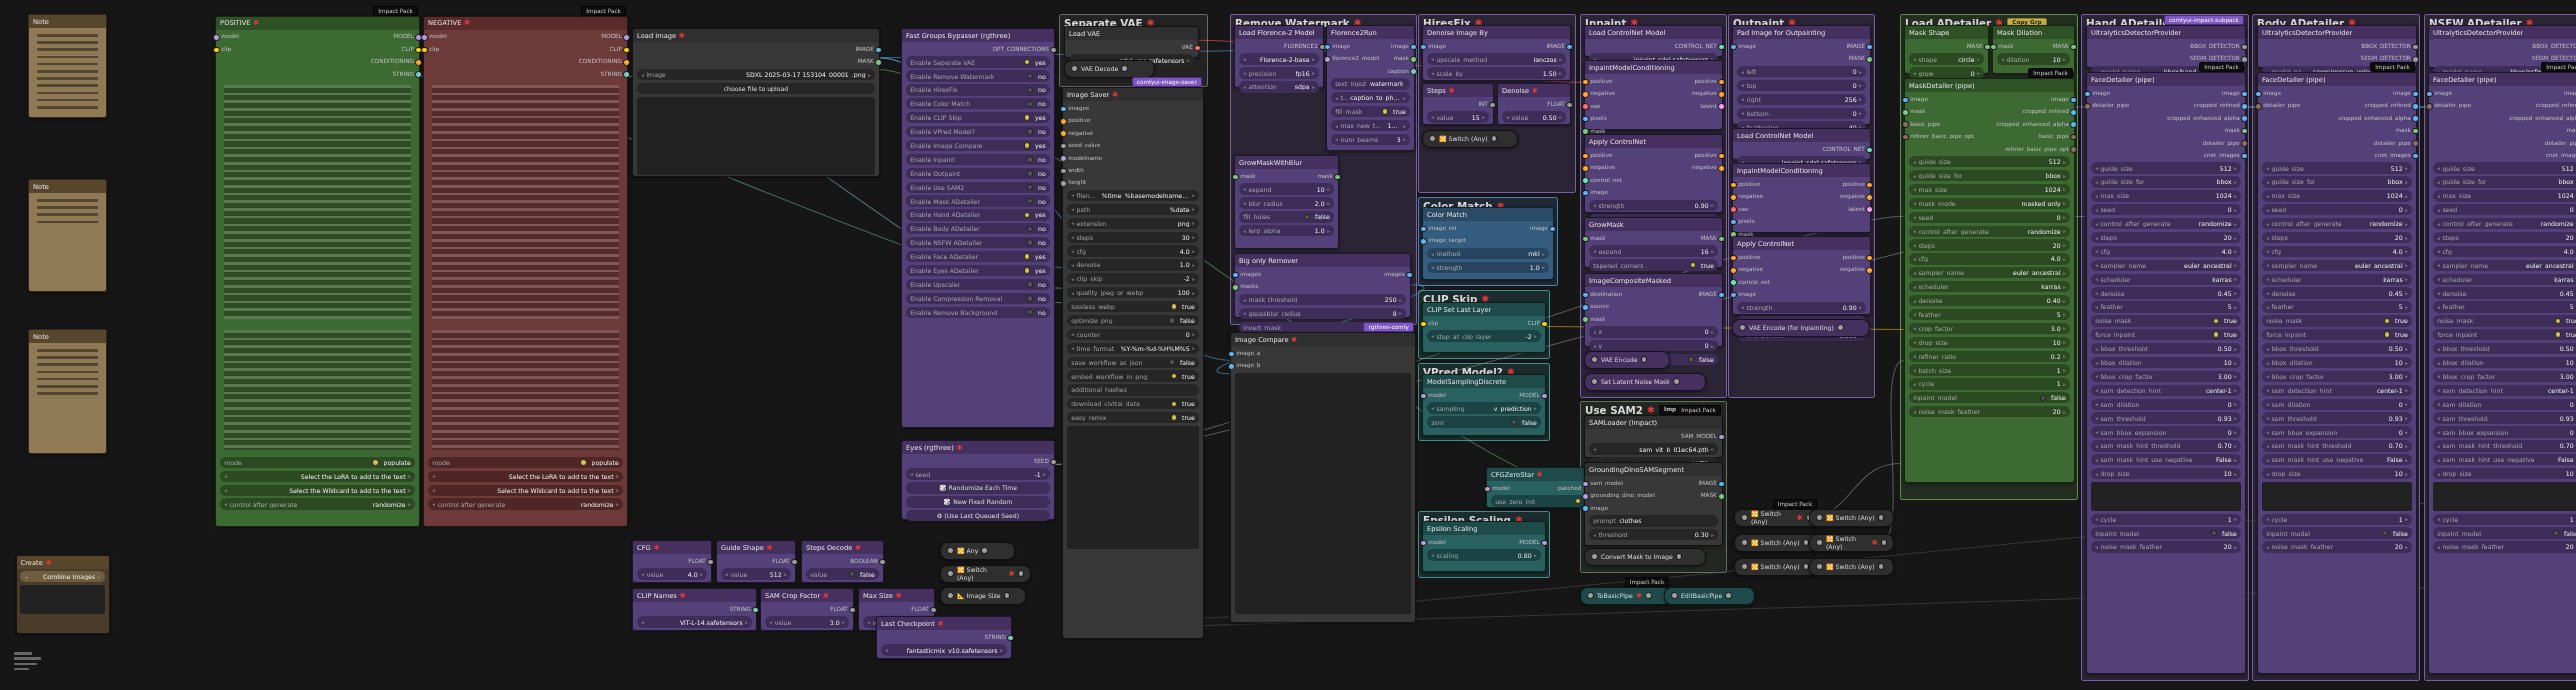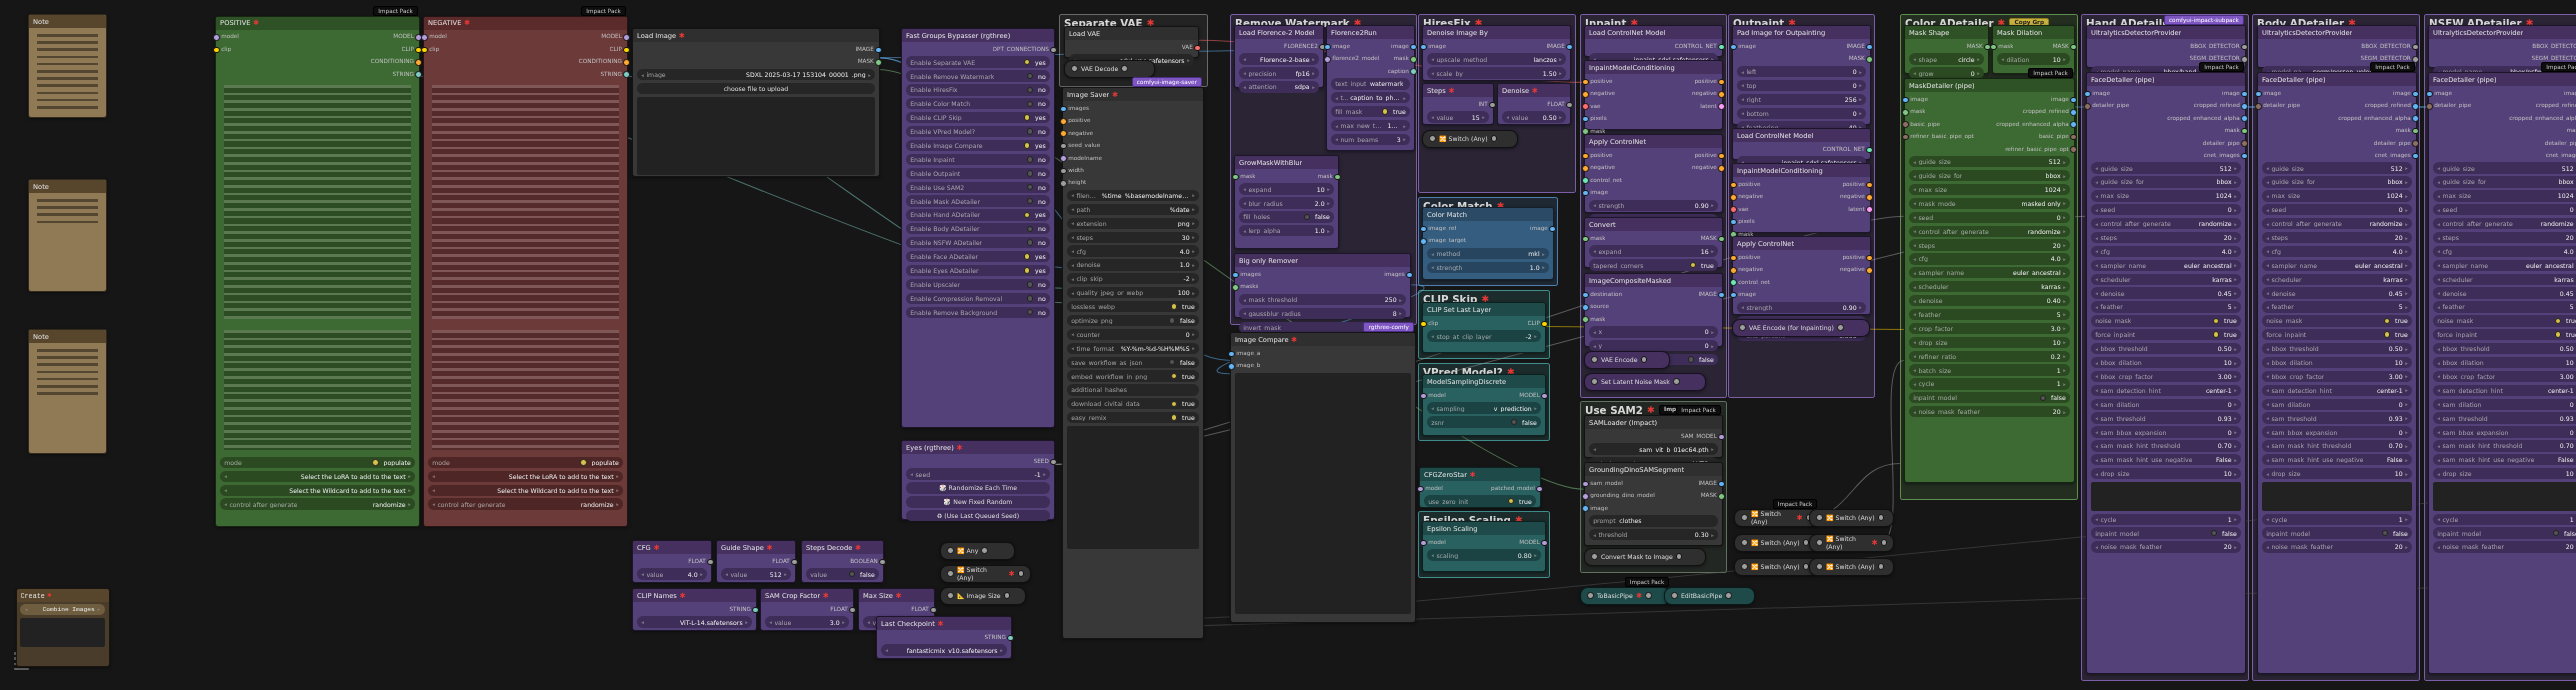--- a/index.html
+++ b/index.html
@@ -162,21 +162,21 @@
     </div>
     <div class="group gth-sage" style="left: 1580px; top: 401px; width: 145px; height: 170px;">
       <div class="gt">
         <span>Use SAM2</span>
         <span class="pin">✱</span>
         <span class="chip dark gchip">Impact Pack</span>
       </div>
     </div>
     <div class="group gth-green" style="left: 1900px; top: 14.4px; width: 176px; height: 484px;">
       <div class="gt">
-        <span>Color ADetailer</span>
+        <span>Load ADetailer</span>
         <span class="pin">✱</span>
         <span class="chip yellow gchip">Copy Grp</span>
       </div>
     </div>
     <div class="group gth-purple" style="left: 2081px; top: 14.4px; width: 166px; height: 665px;">
       <div class="gt">
         <span>Hand ADetailer</span>
         <span class="pin">✱</span>
       </div>
     </div>
@@ -209,21 +209,21 @@
       </div>
     </div>
     <div class="node th-note" style="left: 28px; top: 329px; width: 77px; height: 123px;">
       <div class="nh">
         <span class="ttl">Note</span>
       </div>
       <div class="body">
         <div class="area av-darklines" style="height: 47px;"></div>
       </div>
     </div>
-    <div class="node th-note2" style="left: 15.5px; top: 588px; width: 92px; height: 77px; font-family: Liberation Mono, monospace;">
+    <div class="node th-note2" style="left: 15.5px; top: 555px; width: 92px; height: 77px;">
       <div class="nh">
         <span class="ttl">Create</span>
         <span class="pin">✱</span>
       </div>
       <div class="body">
         <div class="w w-combo">
           <span class="ar">◂</span>
           <span class="val">Combine Images</span>
           <span class="ar">▸</span>
         </div>
@@ -1082,21 +1082,21 @@
           <span class="val">v_prediction</span>
           <span class="ar">▸</span>
         </div>
         <div class="w w-toggle">
           <span class="lab">zsnr</span>
           <span class="dot"></span>
           <span class="val">false</span>
         </div>
       </div>
     </div>
-    <div class="node th-teal" style="left: 1419px; top: 467px; width: 120px; height: 39px;">
+    <div class="node th-teal" style="left: 1486px; top: 467px; width: 120px; height: 39px;">
       <div class="nh">
         <span class="ttl">CFGZeroStar</span>
         <span class="pin">✱</span>
       </div>
       <div class="body">
         <div class="prow">
           <span class="pd in" style="background: rgb(179, 157, 219);"></span>
           <span class="inlab">model</span>
           <span class="outlab">patched_model</span>
           <span class="pd out" style="background: rgb(179, 157, 219);"></span>
@@ -1221,21 +1221,21 @@
         <div class="w w-num">
           <span class="ar">◂</span>
           <span class="lab">end_percent</span>
           <span class="val">1.000</span>
           <span class="ar">▸</span>
         </div>
       </div>
     </div>
     <div class="node th-purple" style="left: 1584px; top: 217px; width: 137px; height: 49px;">
       <div class="nh">
-        <span class="ttl">Convert</span>
+        <span class="ttl">GrowMask</span>
       </div>
       <div class="body">
         <div class="prow">
           <span class="pd in" style="background: rgb(129, 199, 132);"></span>
           <span class="inlab">mask</span>
           <span class="outlab">MASK</span>
           <span class="pd out" style="background: rgb(129, 199, 132);"></span>
         </div>
         <div class="w w-num">
           <span class="ar">◂</span>

